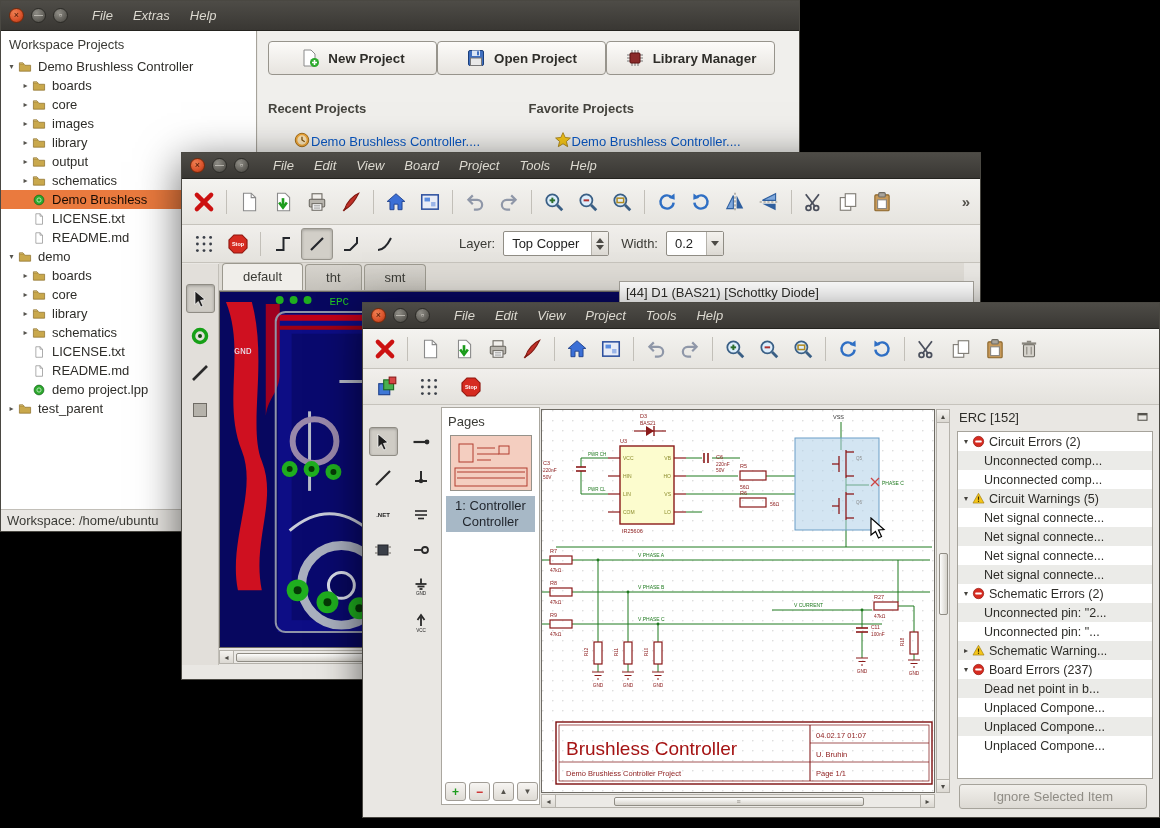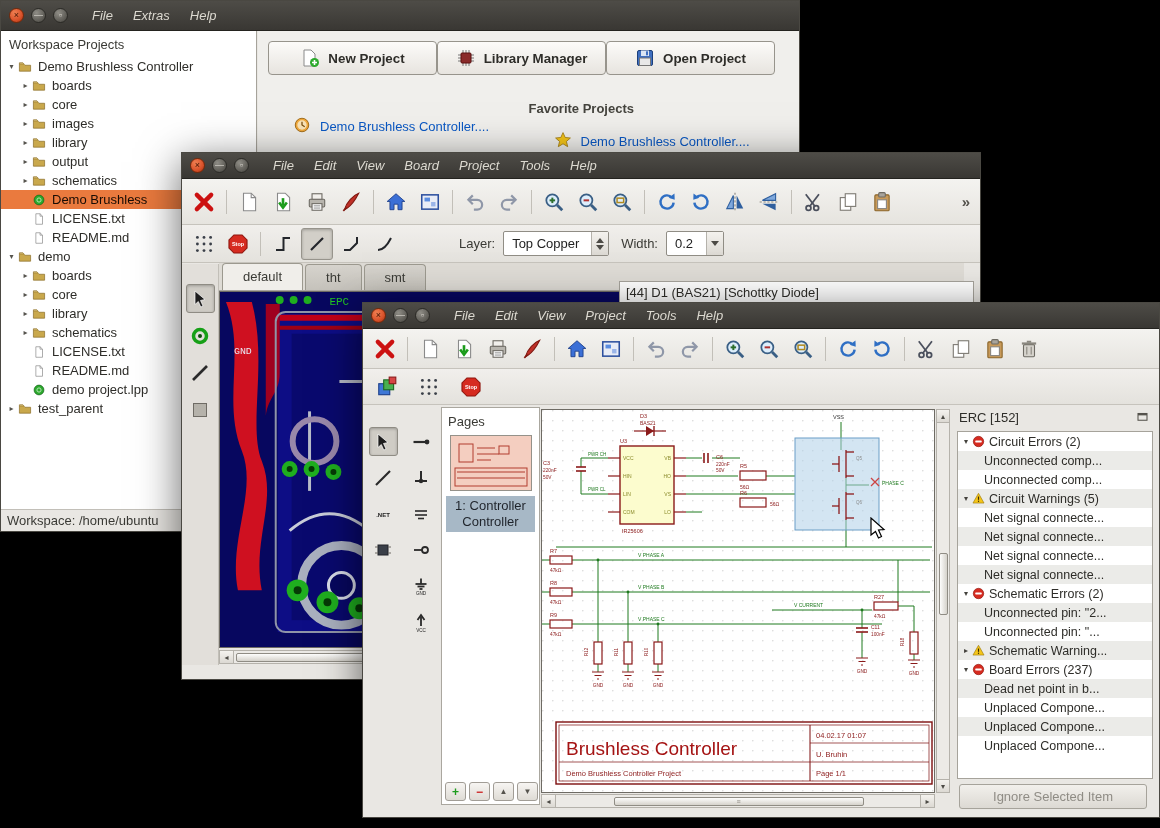--- a/index.html
+++ b/index.html
@@ -34,21 +34,21 @@
   .trow .exp{width:13px;font-size:8px;color:#55534d;text-align:center;flex:none;}
   .trow .ticon{width:16px;height:15px;flex:none;display:flex;align-items:center;margin-right:4px;}
   .trow.sel{background:#ea7a3e;color:#190c04;}
   .ws-status{position:absolute;left:0;right:0;bottom:0;height:22px;background:#e9e7e3;border-top:1px solid #c2bfb8;display:flex;align-items:center;padding:0 6px;color:#3a3a35;}
   .main-content{position:absolute;left:257px;top:30px;right:0;bottom:22px;background:#f0efec;padding:8px 10px;}
   .action-row{display:flex;margin-top:2px;}
   .bigbtn{display:flex;align-items:center;justify-content:center;gap:8px;width:169px;height:34px;border:1px solid #97948c;border-radius:4px;background:linear-gradient(#fcfbf9,#e7e4df);color:#2e2d29;font-weight:bold;}
   .proj-cols{display:flex;margin-top:26px;}
   .proj-col{width:275px;}
   .proj-header{font-weight:bold;color:#45443e;}
-  .linkrow{margin-top:15px;display:flex;align-items:center;gap:9px;padding-left:25px;white-space:nowrap;}
+  .linkrow{margin-top:15px;display:flex;align-items:center;padding-left:25px;white-space:nowrap;}
   .linktext{color:#0a58c4;}
 
   
   .b-toolbar{position:absolute;left:0;top:26px;right:0;height:46px;}
   .b-opts{position:absolute;left:0;top:72px;right:0;height:38px;display:flex;align-items:center;background:linear-gradient(#f1efec,#e4e2dd);border-bottom:1px solid #c6c3bc;padding:0 6px;gap:2px;}
   .lbl{color:#3a3a35;margin:0 6px 0 10px;}
   .combo{background:#fff;border:1px solid #908d85;border-radius:2px;height:25px;display:flex;align-items:center;padding:0 0 0 8px;gap:6px;}
   .combo-text{white-space:nowrap;color:#222;}
   .spin{display:flex;flex-direction:column;gap:2px;margin-left:auto;padding:0 4px;border-left:1px solid #b5b2ab;height:100%;justify-content:center;background:linear-gradient(#f4f2ee,#dcd9d3);}
   .tri-up{width:0;height:0;border-left:4px solid transparent;border-right:4px solid transparent;border-bottom:5px solid #4c4a45;}
@@ -318,50 +318,51 @@
           <button class="bigbtn">
             <svg viewBox="0 0 20 20" width="20" height="20">
               <path d="M4 2 h7 l4 4 v12 h-11 z" fill="#ffffff" stroke="#8a8a8a"></path>
               <circle cx="14.5" cy="14.5" r="4.5" fill="#2daa2d"></circle>
               <path d="M14.5 12 v5 M12 14.5 h5" stroke="#ffffff" stroke-width="1.6"></path>
             </svg>
             <span>New Project</span>
           </button>
           <button class="bigbtn">
             <svg viewBox="0 0 20 20" width="20" height="20">
+              <rect x="2.5" y="2.5" width="15" height="15" rx="1.5" fill="#3f6fc0" stroke="#1c3f7a"></rect>
+              <rect x="6" y="2.5" width="8" height="5.5" fill="#dce6f4"></rect>
+              <rect x="11" y="3.3" width="2" height="4" fill="#3f6fc0"></rect>
+              <rect x="4.5" y="10" width="11" height="7.5" fill="#e8e8e8" stroke="#777777"></rect>
+            </svg>
+            <span>Open Project</span>
+          </button>
+          <button class="bigbtn">
+            <svg viewBox="0 0 20 20" width="20" height="20">
               <g stroke="#777777">
                 <line x1="2" y1="7" x2="5" y2="7"></line>
                 <line x1="2" y1="10" x2="5" y2="10"></line>
                 <line x1="2" y1="13" x2="5" y2="13"></line>
                 <line x1="15" y1="7" x2="18" y2="7"></line>
                 <line x1="15" y1="10" x2="18" y2="10"></line>
                 <line x1="15" y1="13" x2="18" y2="13"></line>
                 <line x1="7" y1="2" x2="7" y2="5"></line>
                 <line x1="10" y1="2" x2="10" y2="5"></line>
                 <line x1="13" y1="2" x2="13" y2="5"></line>
                 <line x1="7" y1="15" x2="7" y2="18"></line>
                 <line x1="10" y1="15" x2="10" y2="18"></line>
                 <line x1="13" y1="15" x2="13" y2="18"></line>
               </g>
               <rect x="5" y="5" width="10" height="10" rx="1" fill="#8a2a2a" stroke="#5a1010"></rect>
             </svg>
             <span>Library Manager</span>
           </button>
-          <button class="bigbtn">
-            <svg viewBox="0 0 20 20" width="20" height="20">
-              <rect x="2.5" y="2.5" width="15" height="15" rx="1.5" fill="#3f6fc0" stroke="#1c3f7a"></rect>
-              <rect x="6" y="2.5" width="8" height="5.5" fill="#dce6f4"></rect>
-              <rect x="11" y="3.3" width="2" height="4" fill="#3f6fc0"></rect>
-              <rect x="4.5" y="10" width="11" height="7.5" fill="#e8e8e8" stroke="#777777"></rect>
-            </svg>
-            <span>Open Project</span>
-          </button>
         </div>
       <div class="proj-cols">
         <div class="proj-col">
+          <div class="proj-header">Recent Projects</div>
           <div class="linkrow">
             <span class="ticon" id="clock-ico"><svg viewBox="0 0 20 20" width="18" height="18">
                   <circle cx="10" cy="10" r="7.5" fill="#f2a93b" stroke="#9a6410"></circle>
                   <circle cx="10" cy="10" r="5.2" fill="#fbe5b8"></circle>
                   <path d="M10 6.5 V10 L13 12" stroke="#7a4e0c" stroke-width="1.4" fill="none"></path>
                 </svg></span>
             <span class="linktext">Demo Brushless Controller....</span>
           </div>
         </div>
         <div class="proj-col">

